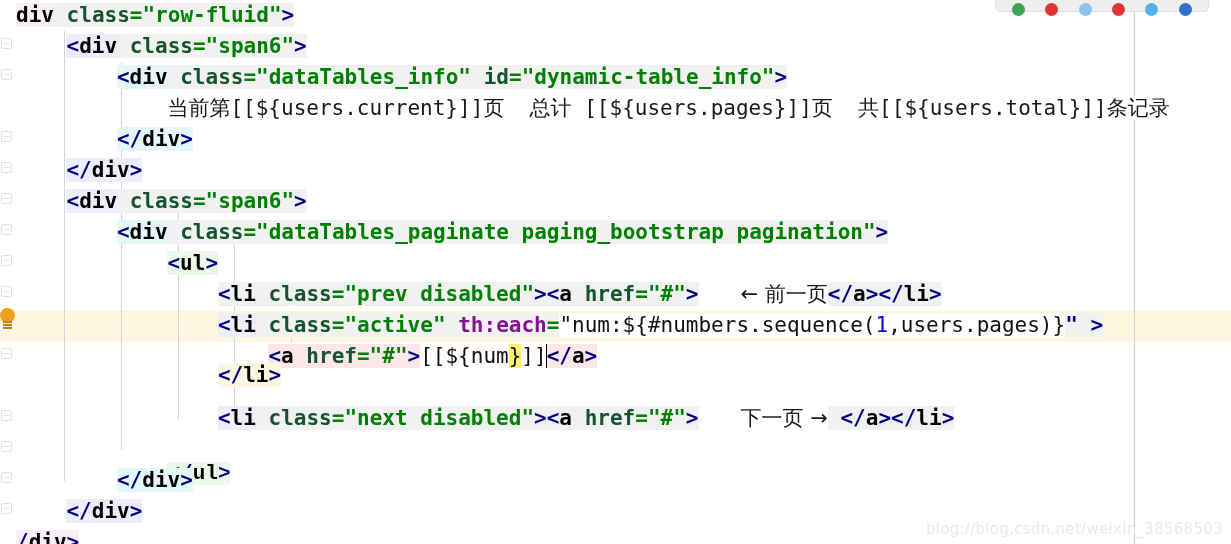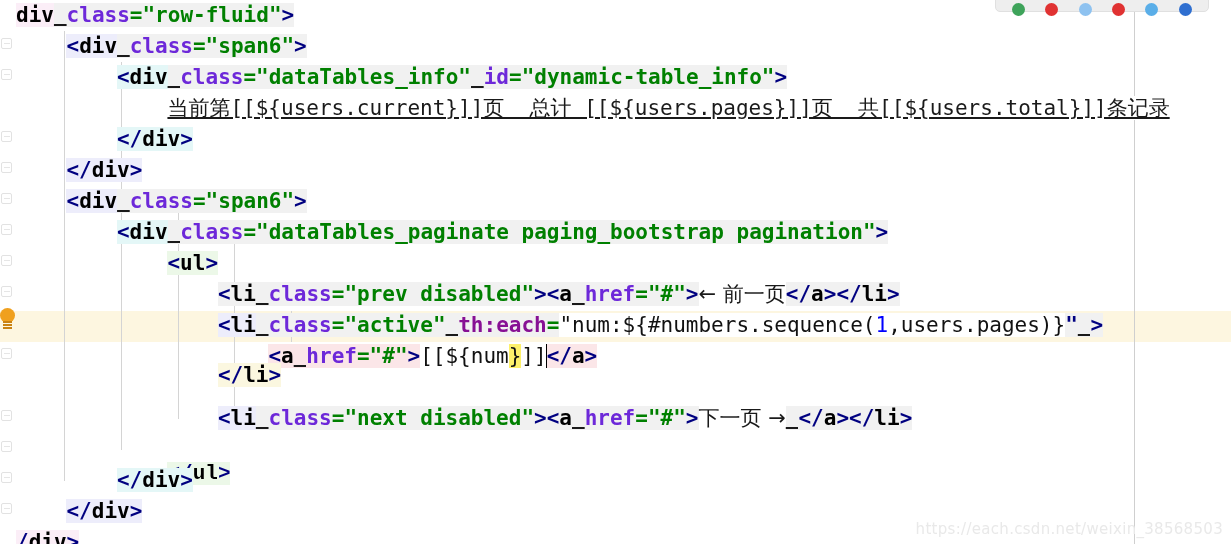--- a/index.html
+++ b/index.html
@@ -106,25 +106,25 @@
     line-height: 31px;
     height: 31px;
     letter-spacing: 0px;
     font-family: "DejaVu Sans Mono", "Liberation Mono", monospace;
   }
   .line span { white-space: pre; }
 
   
   .pct   { color: #000080; font-weight: bold; }  
   .tag   { color: #000000; font-weight: bold; }  
-  .attr  { color: #6d28d9; font-weight: bold; }  
+  .attr  { color: #14532d; font-weight: bold; }  
   .th    { color: #871094; font-weight: bold; }  
   .eq    { color: #008000; font-weight: bold; }
   .val   { color: #008000; font-weight: bold; }  
-  .plain { color: #1a1a1a; font-weight: normal; text-decoration: underline; }
+  .plain { color: #1a1a1a; font-weight: normal; }
   .num   { color: #0000ff; font-weight: normal; }
   .dark  { color: #111111; font-weight: normal; }
 
   
   .bg-grey   { background: #f1f1f1; }
   .bg-pink   { background: #fbeef7; }
   .bg-lav    { background: #ededfb; }
   .bg-cyan   { background: #e4f7f7; }
   .bg-green  { background: #ecf8e8; }
   .bg-yellow { background: #fbf7e0; }
@@ -139,20 +139,21 @@
     height: 24px;
     background: #000000;
     vertical-align: -5px;
     margin: 0 -1px;
   }
 
   
   .cjk {
     font-family: "DejaVu Sans", "Liberation Sans", sans-serif;
     color: #1a1a1a;
+    margin-left: 42px;
   }
 
   
   .toolbar {
     position: absolute;
     top: -14px;
     right: 22px;
     width: 214px;
     height: 26px;
     background: #eeeeee;
@@ -241,15 +242,15 @@
 
   <div class="toolbar" id="toolbar">
       <div class="tb-dot" style="background: rgb(62, 163, 90);"></div>
       <div class="tb-dot" style="background: rgb(224, 50, 50);"></div>
       <div class="tb-dot" style="background: rgb(142, 194, 240);"></div>
       <div class="tb-dot" style="background: rgb(224, 50, 50);"></div>
       <div class="tb-dot" style="background: rgb(90, 174, 232);"></div>
       <div class="tb-dot" style="background: rgb(47, 111, 208);"></div>
     </div>
 
-  <div class="watermark">https://each.csdn.net/weixin_38568503</div>
+  <div class="watermark">blog://blog.csdn.net/weixin_38568503</div>
 
 </div>
 
 </body></html>

